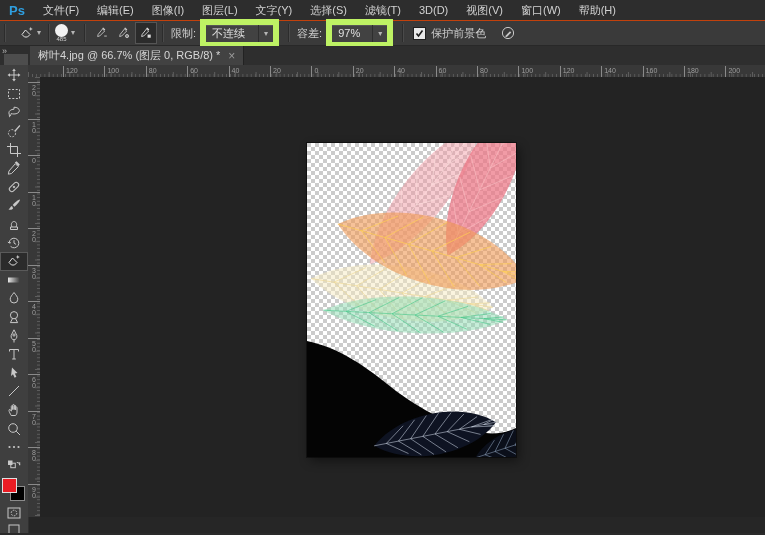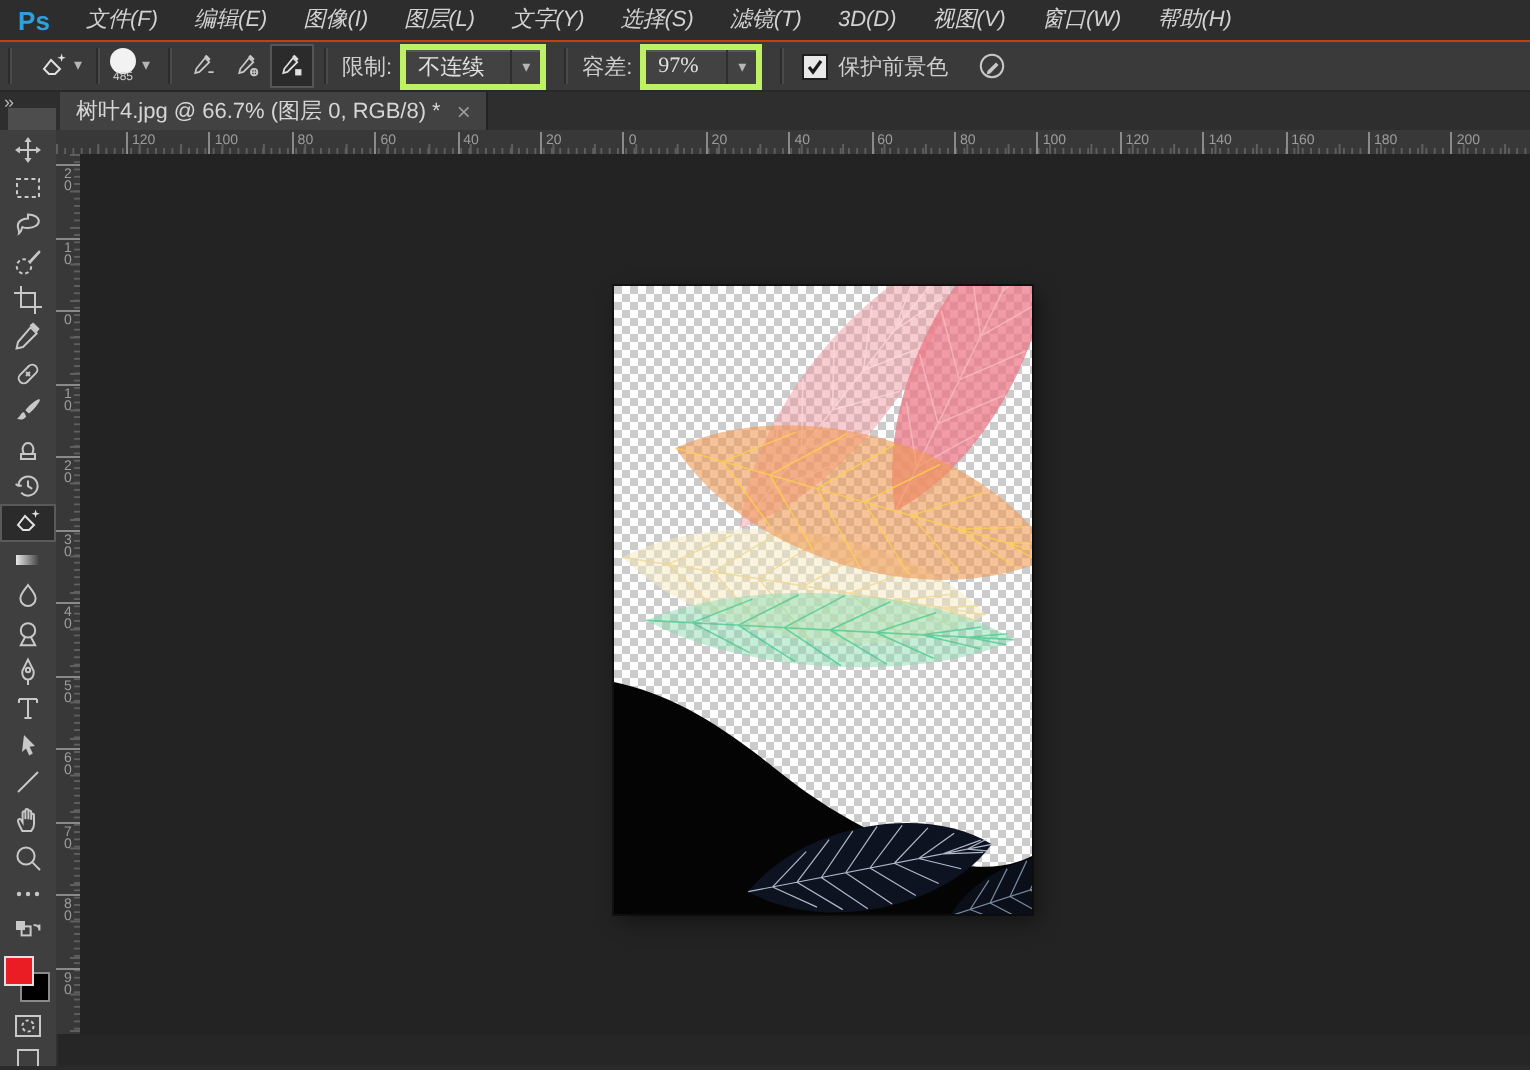--- a/index.html
+++ b/index.html
@@ -3,36 +3,36 @@
 <meta charset="utf-8">
 <style>
   html,body{margin:0;padding:0;background:#262626;}
   #app{position:relative;width:765px;height:535px;overflow:hidden;
        font-family:"Liberation Sans","DejaVu Sans",sans-serif;
        background:#262626;color:#cfcfcf;font-size:11px;-webkit-font-smoothing:antialiased;}
   
   #menubar{position:absolute;left:0;top:0;width:765px;height:20px;background:#2d2d2d;
            display:flex;align-items:center;border-bottom:4px solid #c2410c;}
   #ps-logo{width:34px;text-align:center;font-weight:bold;font-size:13px;}
-  .menu-item{padding:0 9px;line-height:20px;color:#d2d2d2;cursor:default;font-style:italic;}
+  .menu-item{padding:0 9px;line-height:20px;color:#d2d2d2;cursor:default;}
   
   #optionsbar{position:absolute;left:0;top:21px;width:765px;height:24px;background:#3a3a3a;
               border-bottom:1px solid #282828;display:flex;align-items:center;}
   .sep{width:1px;height:18px;background:#2c2c2c;border-right:1px solid #4a4a4a;margin:0 5px;}
   .opt-tool{display:flex;align-items:center;gap:2px;padding:1px 2px;margin-left:6px;}
   .opt-tool svg{display:block;}
   .caret{font-size:8px;color:#b5b5b5;line-height:1;}
   #brush-widget{display:flex;align-items:center;gap:3px;}
   #brush-circle{width:13px;height:13px;border-radius:50%;background:#f2f2f2;margin:0 auto;}
   #brush-size{font-size:6px;color:#cfcfcf;text-align:center;line-height:5px;}
   .sample-btn{width:20px;height:20px;display:flex;align-items:center;justify-content:center;border:1px solid transparent;}
   .sample-btn.pressed{background:#2b2b2b;border:1px solid #555;}
   .opt-label{color:#cfcfcf;margin:0 4px 0 2px;}
-  .dropdown{height:17px;background:#424242;border:3px solid #bef264;box-shadow:inset 0 1px 0 #565656;
-            display:flex;align-items:center;font-family:Liberation Serif, serif;}
+  .dropdown{height:17px;background:#424242;border:6px solid #bef264;box-shadow:inset 0 1px 0 #565656;
+            display:flex;align-items:center;}
   .dropdown .dd-text{padding:0 6px;color:#e0e0e0;}
   .dropdown .dd-caret{width:14px;align-self:stretch;display:flex;align-items:center;justify-content:center;
                       border-left:1px solid #2e2e2e;color:#b5b5b5;font-size:8px;}
   #limits-dd .dd-text{min-width:40px;}
   #tolerance-dd .dd-text{min-width:28px;}
   #protect-fg{display:flex;align-items:center;gap:5px;margin-left:4px;}
   #protect-fg-box{width:11px;height:11px;background:#e9e9e9;border:1px solid #1f1f1f;
                   display:flex;align-items:center;justify-content:center;}
   
   #tabbar{position:absolute;left:0;top:46px;width:765px;height:19px;background:#2e2e2e;}

